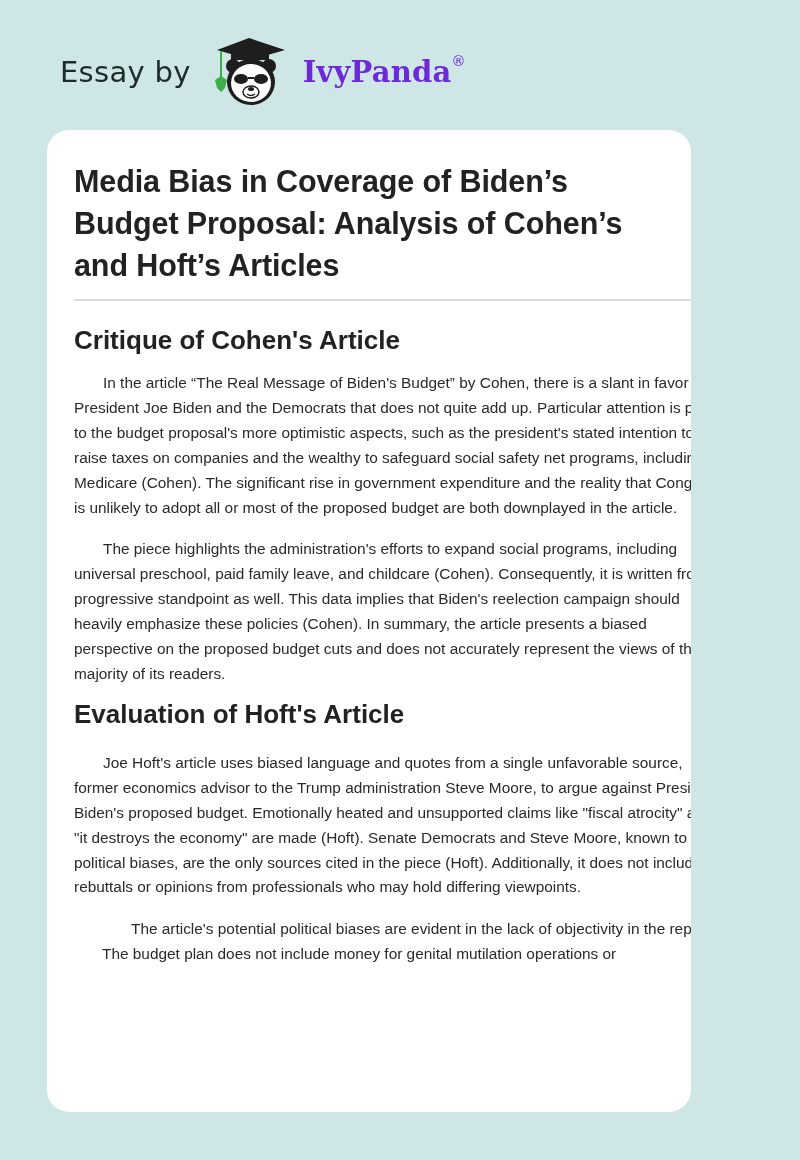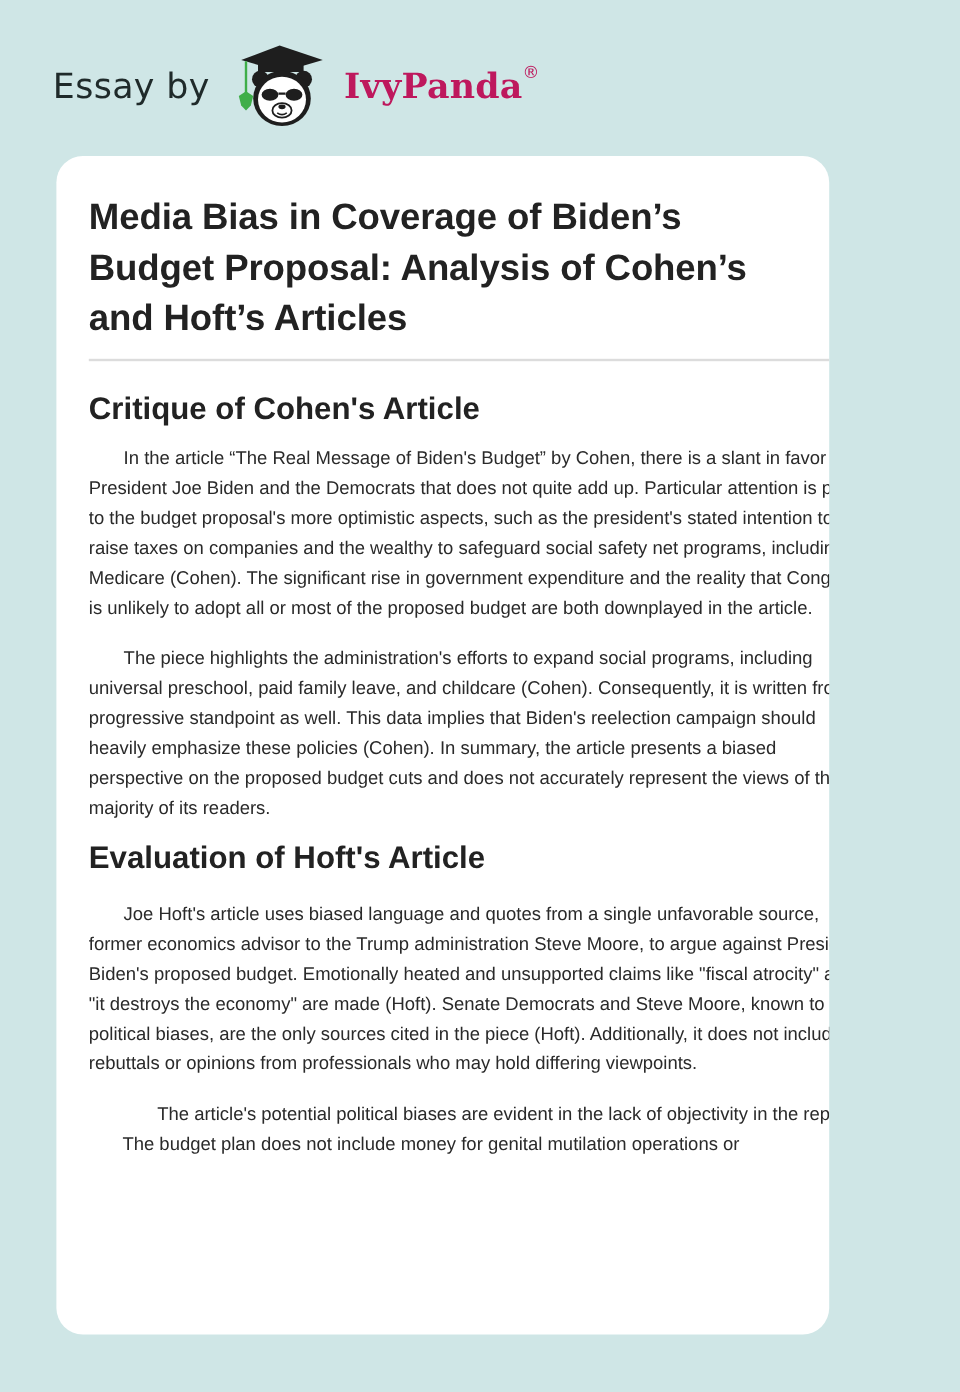--- a/index.html
+++ b/index.html
@@ -17,21 +17,21 @@
     }
     .header {
       position: absolute;
       left: 0;
       top: 0;
       width: 800px;
       height: 130px;
     }
     .brand {
       position: absolute;
-      left: 44px;
+      left: 60px;
       top: 36px;
       display: flex;
       align-items: center;
       height: 72px;
     }
     .essay-by {
       font-family: "DejaVu Sans", sans-serif;
       font-size: 29px;
       color: #1f2a2a;
       letter-spacing: 0.3px;
@@ -39,21 +39,21 @@
     }
     .logo-icon {
       width: 92px;
       height: 72px;
       margin-right: 6px;
     }
     .logo-text {
       font-family: "DejaVu Serif", serif;
       font-weight: bold;
       font-size: 29px;
-      color: #be185d;
+      color: #6d28d9;
       letter-spacing: 0.2px;
       text-align: center;
     }
     .logo-text sup {
       font-family: "DejaVu Sans", sans-serif;
       font-size: 14px;
       font-weight: normal;
       vertical-align: top;
       position: relative;
       top: -2px;

